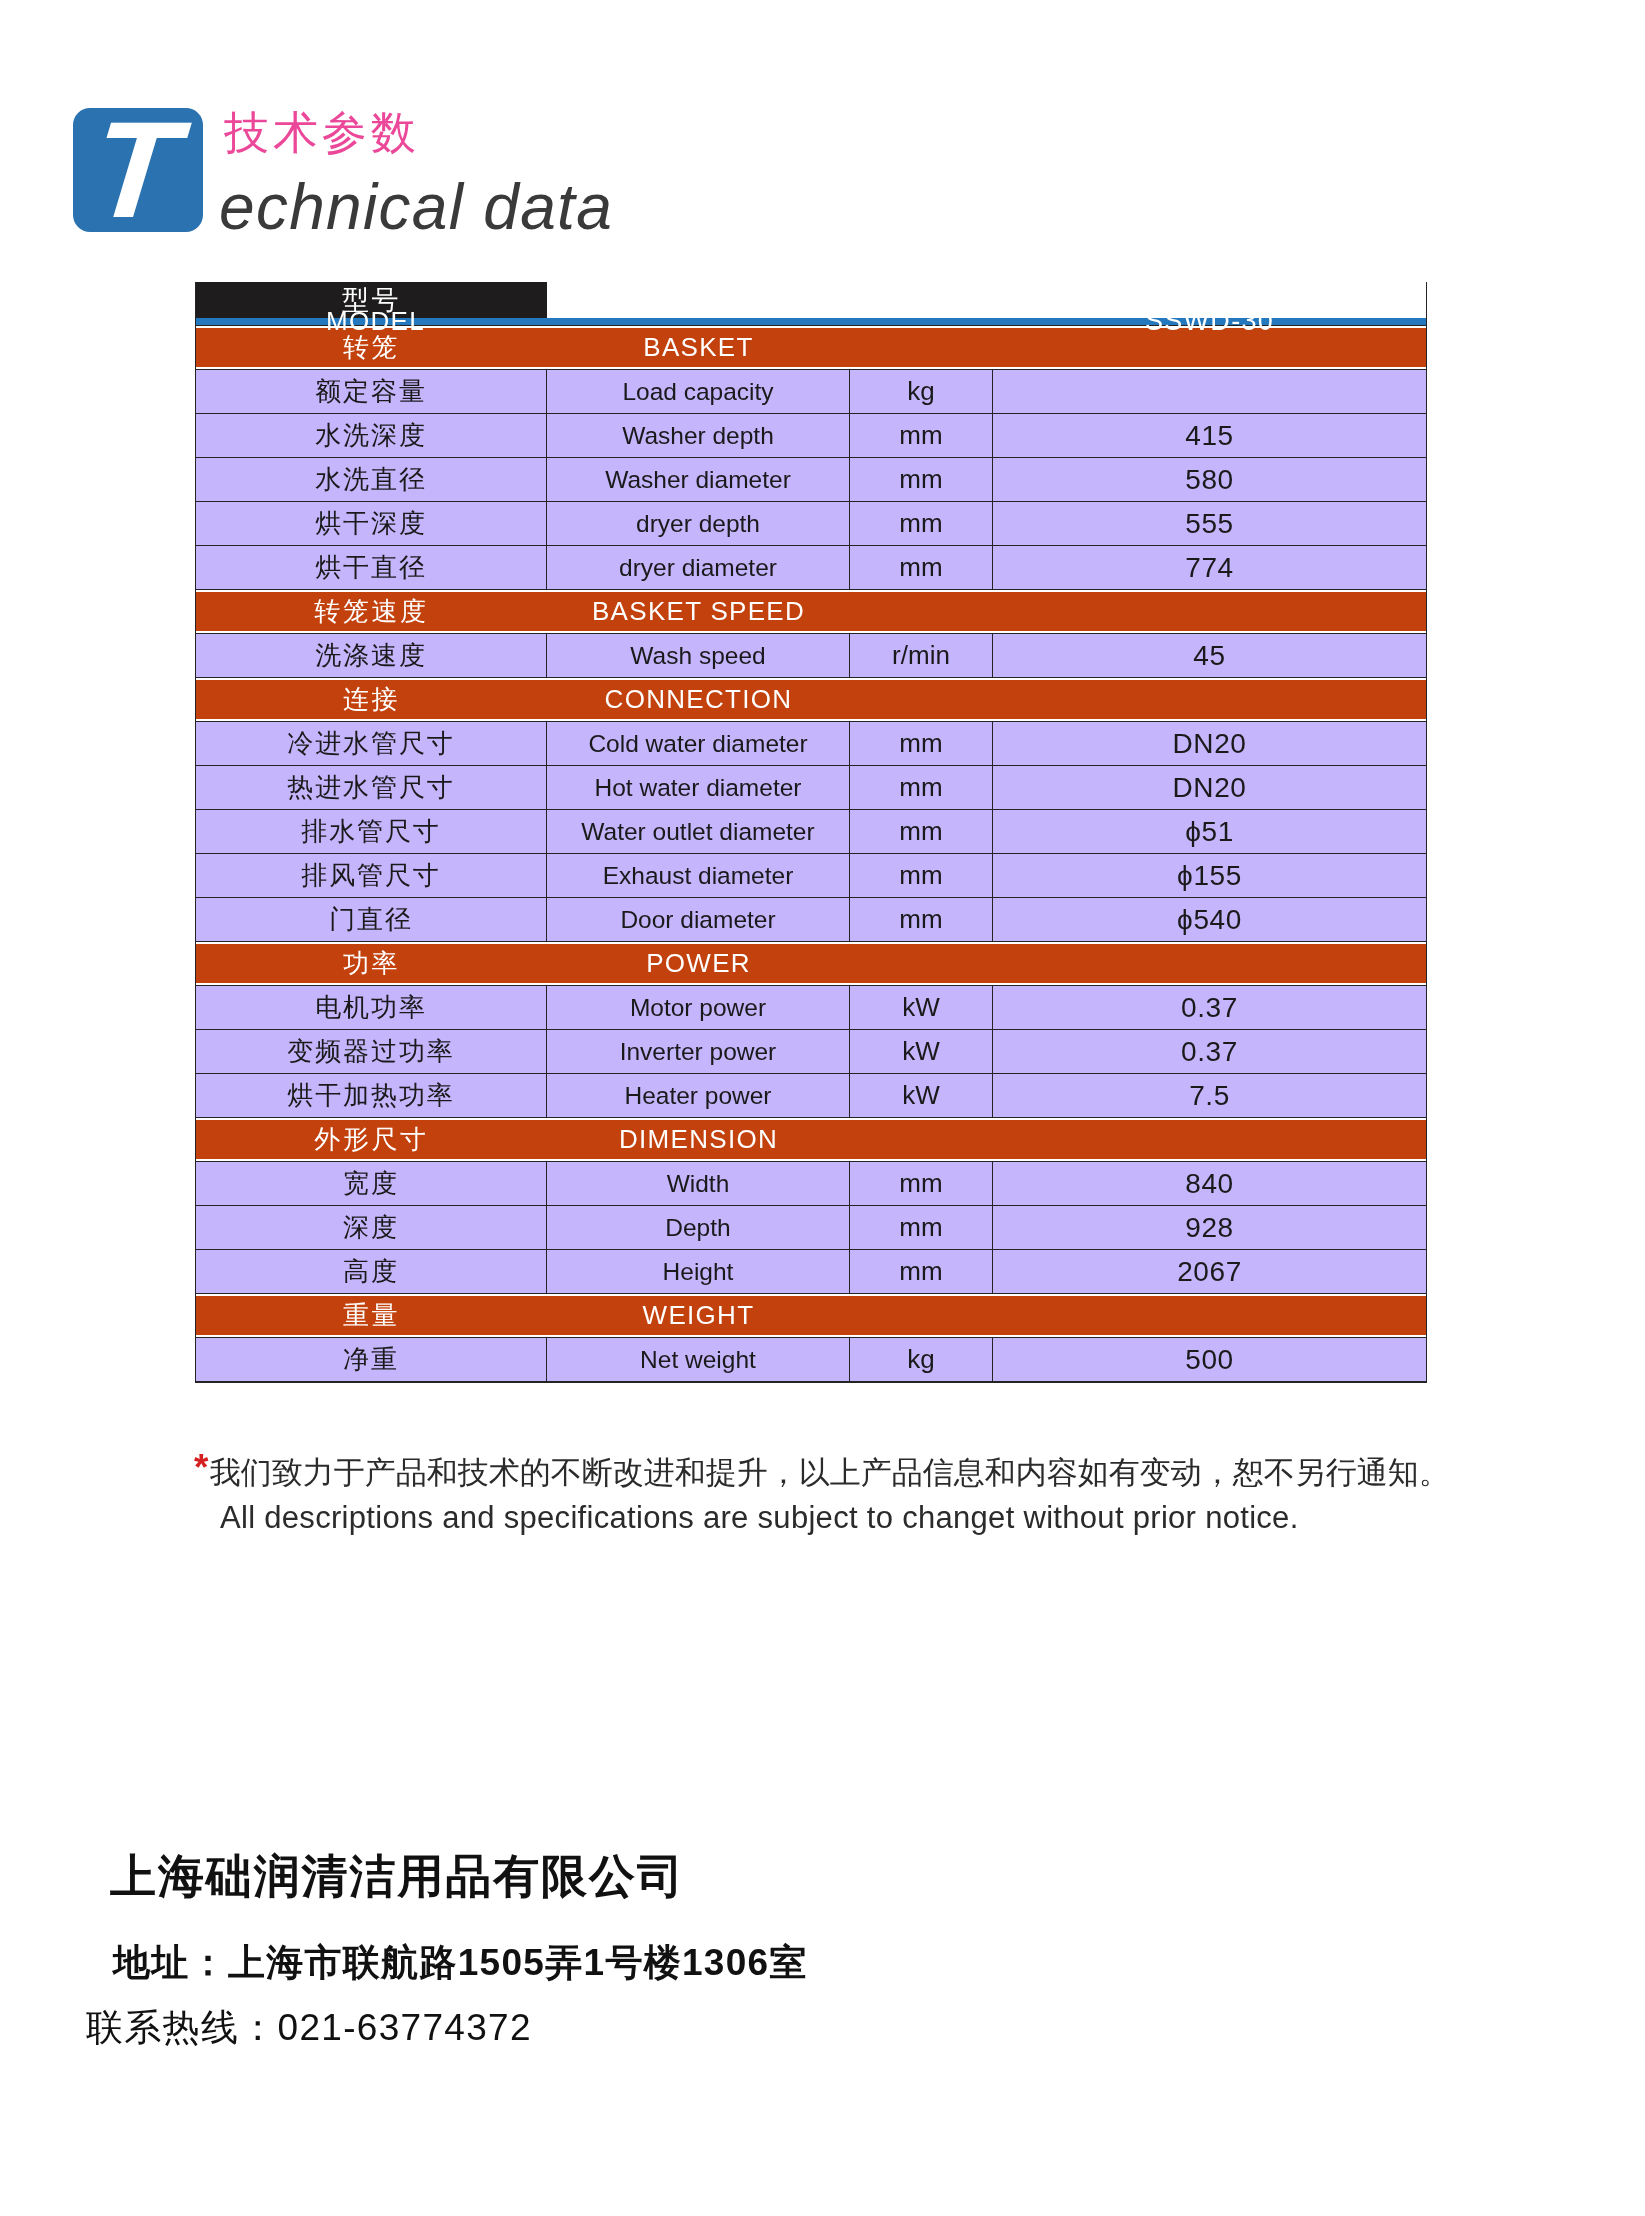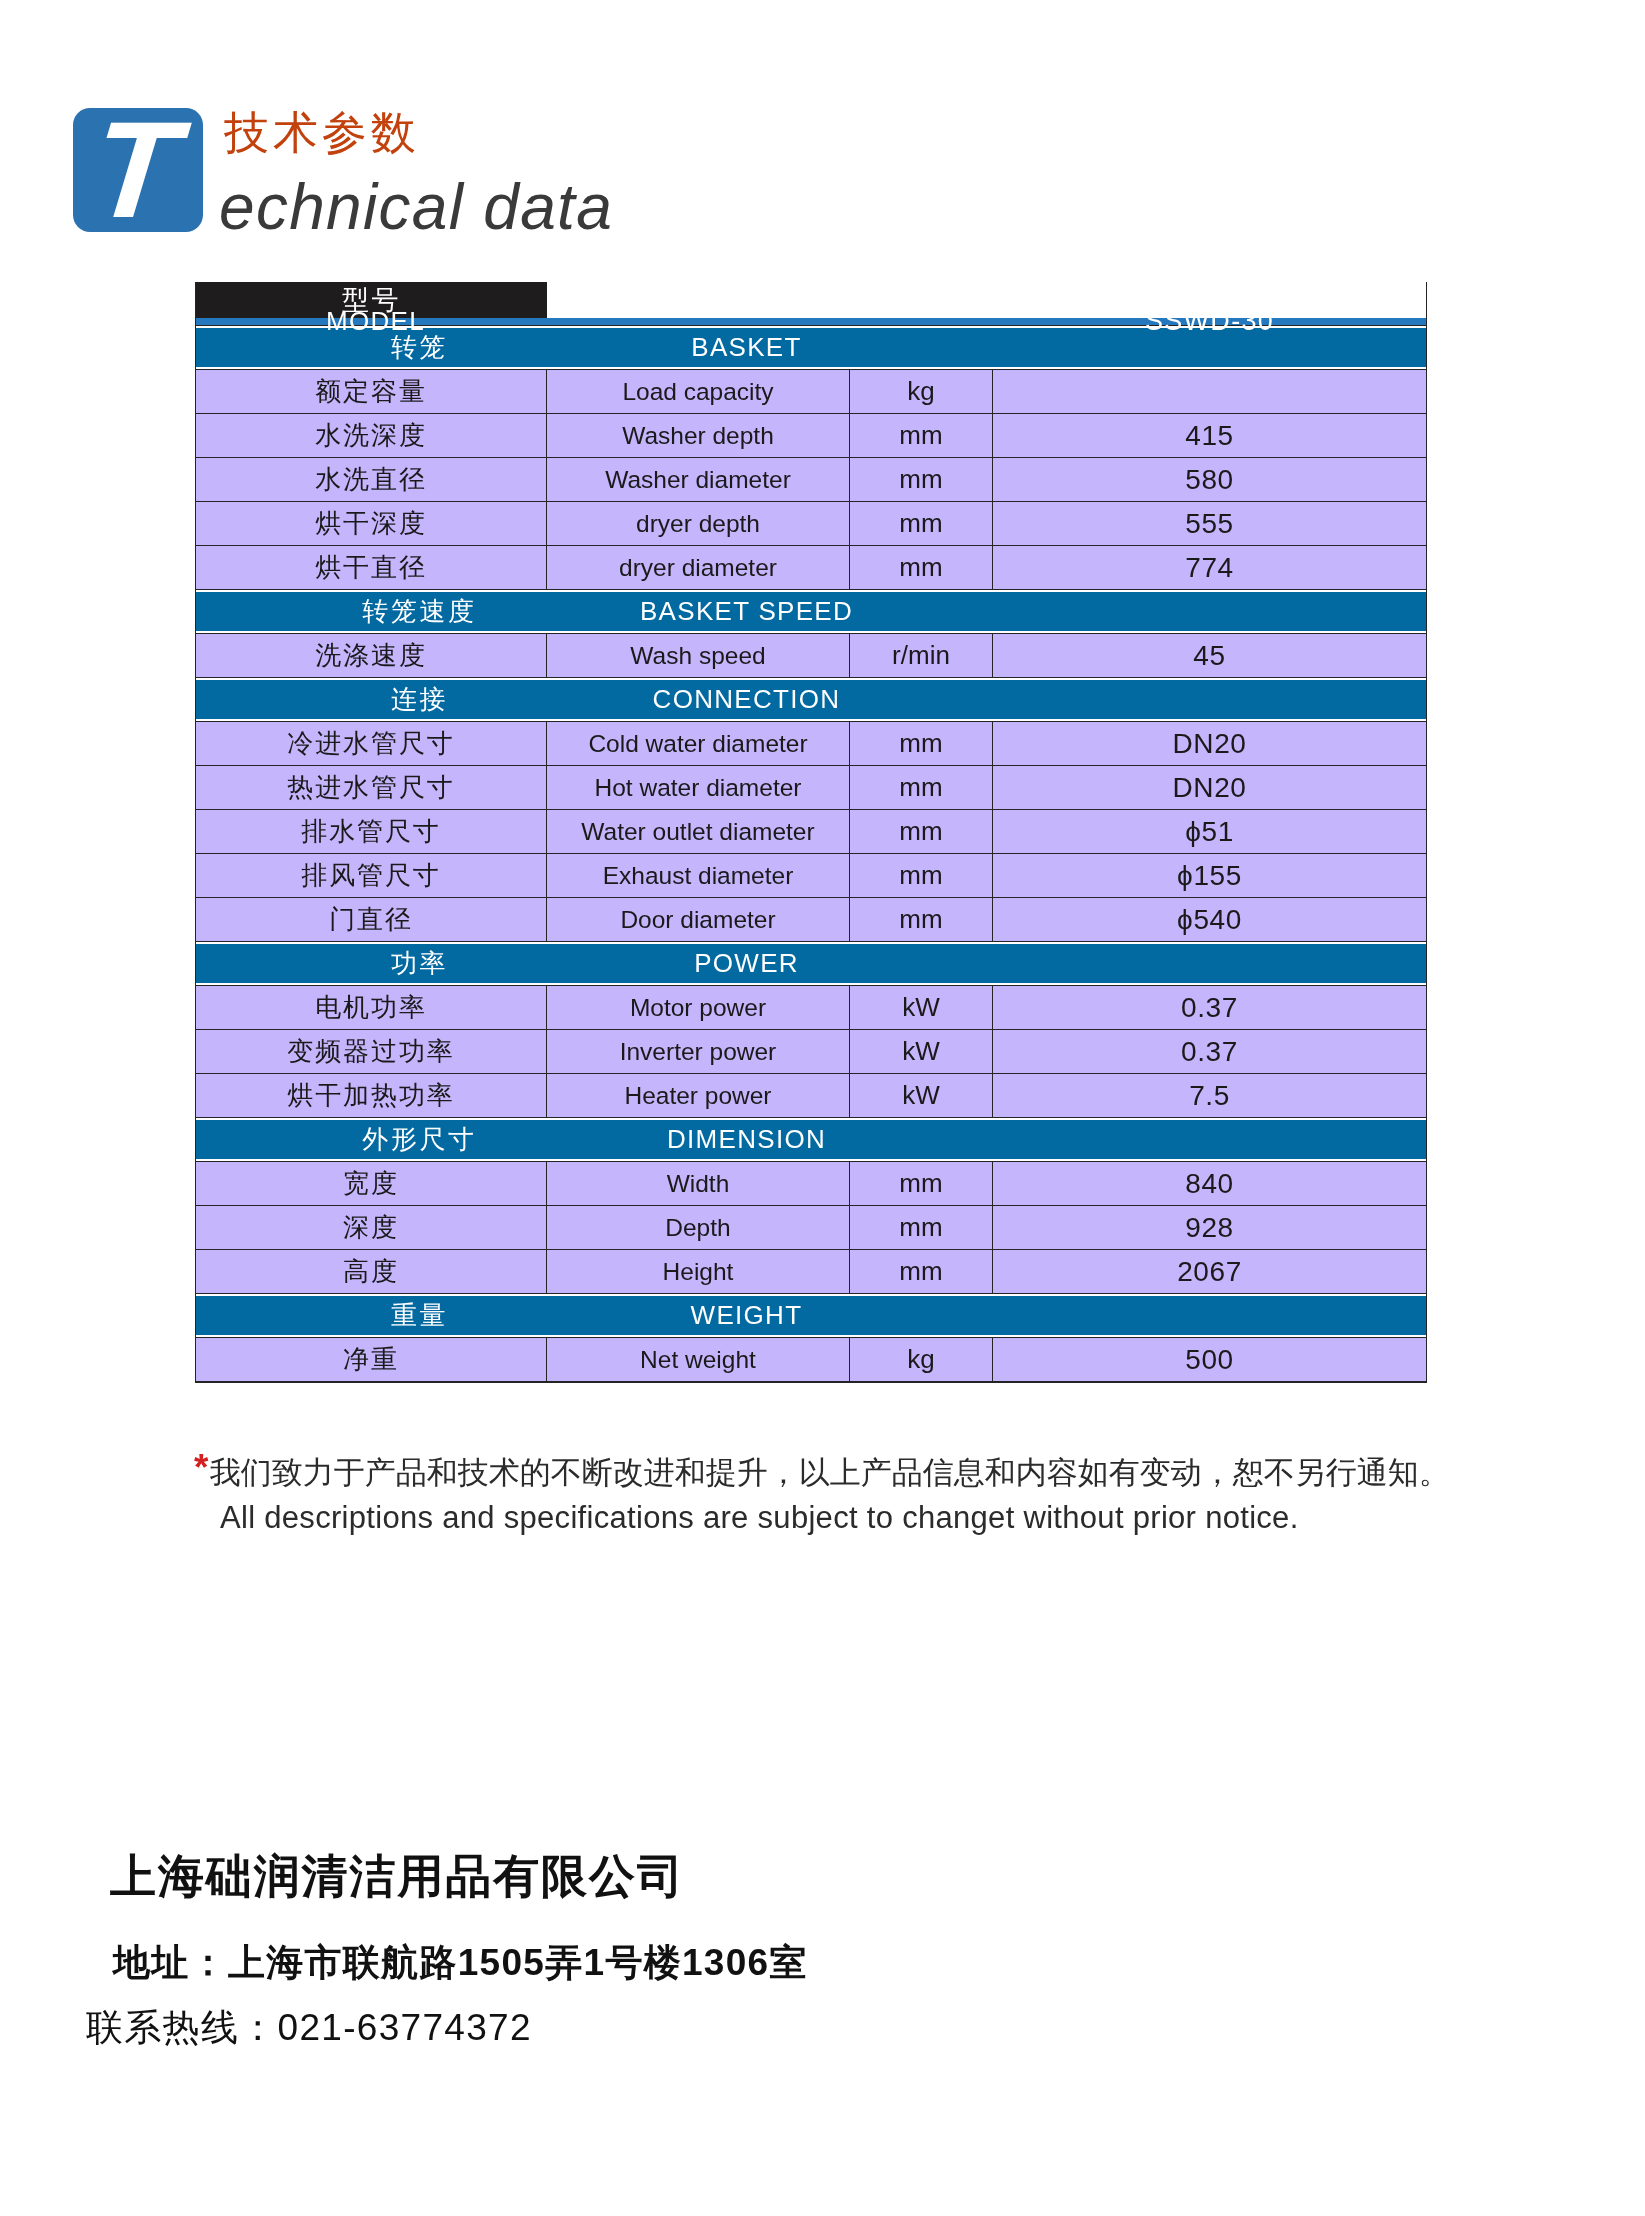--- a/index.html
+++ b/index.html
@@ -11,21 +11,21 @@
   .logo{
     position:absolute;left:73px;top:108px;width:130px;height:124px;
     background:#2b72b0;border-radius:17px;display:flex;align-items:center;justify-content:center;
   }
   .logo .t{
     color:#ffffff;font-size:137px;line-height:124px;font-weight:700;font-style:italic;
     transform:skewX(-6deg) translateX(-2.6px);
   }
   .title-cn{
     position:absolute;left:224px;top:103px;font-size:45px;font-weight:500;
-    color:#c2410c;letter-spacing:3.9px;white-space:nowrap;
+    color:#ec4899;letter-spacing:3.9px;white-space:nowrap;
   }
   .title-en{
     position:absolute;left:219px;top:170px;font-size:64px;font-style:italic;font-weight:400;
     color:#3a3a3a;letter-spacing:1.3px;white-space:nowrap;
   }
   
   .spec-table{
     position:absolute;left:195px;top:282px;width:1230px;
     border-left:1.9px solid #242424;border-right:1.9px solid #242424;border-bottom:2.6px solid #242424;
     box-sizing:content-box;
@@ -48,23 +48,22 @@
     display:flex;align-items:center;justify-content:center;}
   .hdr-blue{flex:1;position:relative;background:#2478be;color:#ffffff;}
   .hdr-blue .model-en{
     position:absolute;left:0;top:0;width:303px;height:100%;display:flex;align-items:center;justify-content:center;
     font-size:26px;letter-spacing:1.3px;padding-left:28px;}
   .hdr-blue .model-val{
     position:absolute;right:0;top:0;width:433px;height:100%;display:flex;align-items:center;justify-content:center;
     font-size:27px;letter-spacing:1.3px;}
   
   .t-row.section{
-    background:#0369a1;color:#ffffff;
+    background:#c2410c;color:#ffffff;
     box-shadow:inset 0 1.9px 0 #ffffff, inset 0 -1.9px 0 #ffffff;
-    padding-left:48px;
   }
   .t-row.section .sec-cn{width:351px;display:flex;align-items:center;justify-content:center;
     font-size:26px;letter-spacing:2.6px;}
   .t-row.section .sec-en{width:303px;display:flex;align-items:center;justify-content:center;
     font-size:26px;letter-spacing:1.3px;}
   
   .note-cn{position:absolute;left:194px;top:1452px;font-size:31px;color:#2b2b2b;
     display:flex;align-items:flex-start;white-space:nowrap;}
   .note-cn .star{color:#d42020;font-size:37px;line-height:31px;margin-right:1.3px;font-weight:700;}
   .note-en{position:absolute;left:220px;top:1500px;font-size:31px;color:#2b2b2b;

